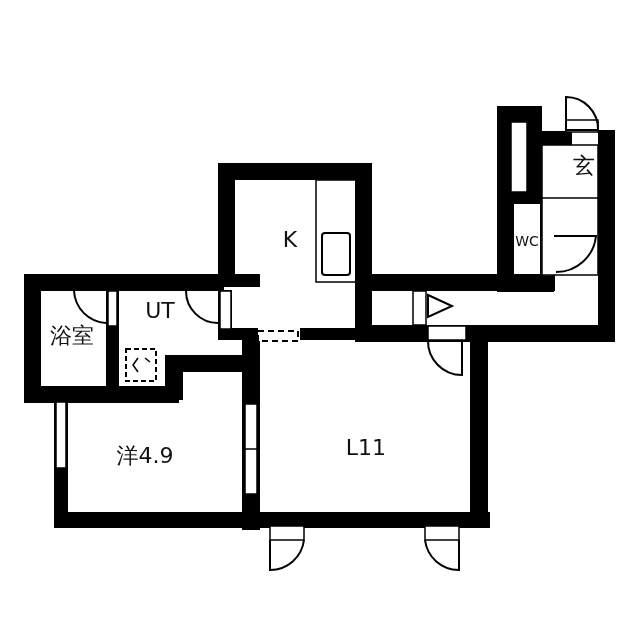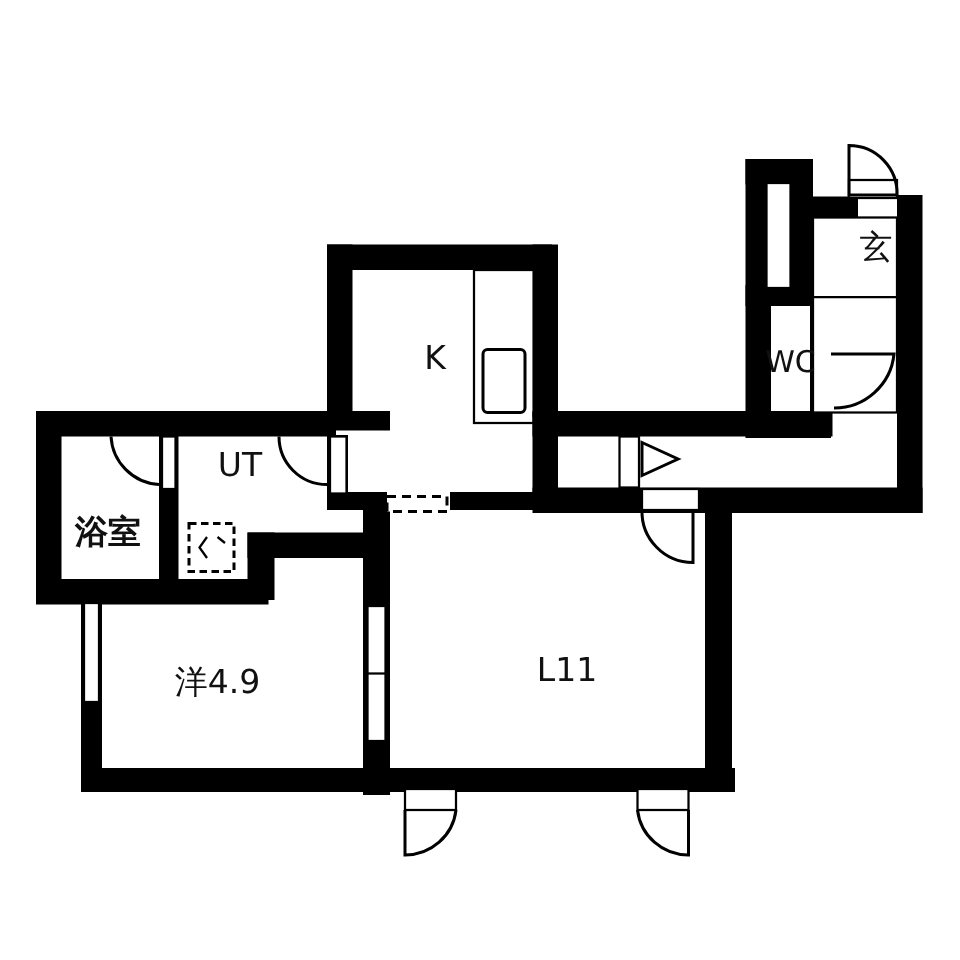--- a/index.html
+++ b/index.html
@@ -1,19 +1,19 @@
 <!DOCTYPE html>
 <html><head>
   <meta charset="utf-8">
   <style>
     html, body { margin: 0; padding: 0; background: #ffffff; }
     body { width: 640px; height: 640px; overflow: hidden; position: relative; }
     #plan { position: absolute; left: 0; top: 0; }
     .lbl { position: absolute; color: #111; font-family: "DejaVu Sans", sans-serif; font-size: 22px; line-height: 1; white-space: nowrap; transform: translate(-50%, -50%); }
-    .lbl.sm { font-size: 20px; }
+    .lbl.sm { font-size: 14px; }
   </style>
 </head>
 <body>
 
 <svg id="plan" width="640" height="640" viewBox="0 0 640 640">
   <g fill="#000">
 
     <rect x="218" y="163" width="150" height="17"></rect>
     <rect x="218" y="163" width="17" height="115"></rect>
     <rect x="355" y="163" width="17" height="115"></rect>
@@ -105,17 +105,17 @@
 
   <g fill="#fff" stroke="#000" stroke-width="2" stroke-dasharray="6,4">
     <rect x="258" y="331" width="40" height="10"></rect>
   </g>
 
   <path d="M 428 295 L 452 306 L 428 317 Z" fill="#fff" stroke="#000" stroke-width="2"></path>
 </svg>
 
 <div class="lbl" style="left:290px; top:240px;">K</div>
 <div class="lbl" style="left:160px; top:311px;">UT</div>
-<div class="lbl" style="left:72px; top:356px;font-weight:bold;">浴室</div>
+<div class="lbl" style="left:72px; top:336px;">浴室</div>
 <div class="lbl" style="left:145px; top:456px;">洋4.9</div>
-<div class="lbl" style="left:378px; top:448px;">L11</div>
+<div class="lbl" style="left:366px; top:448px;">L11</div>
 <div class="lbl sm" style="left:527px; top:241px;">WC</div>
 <div class="lbl" style="left:584px; top:166px;">玄</div>
 
 </body></html>

